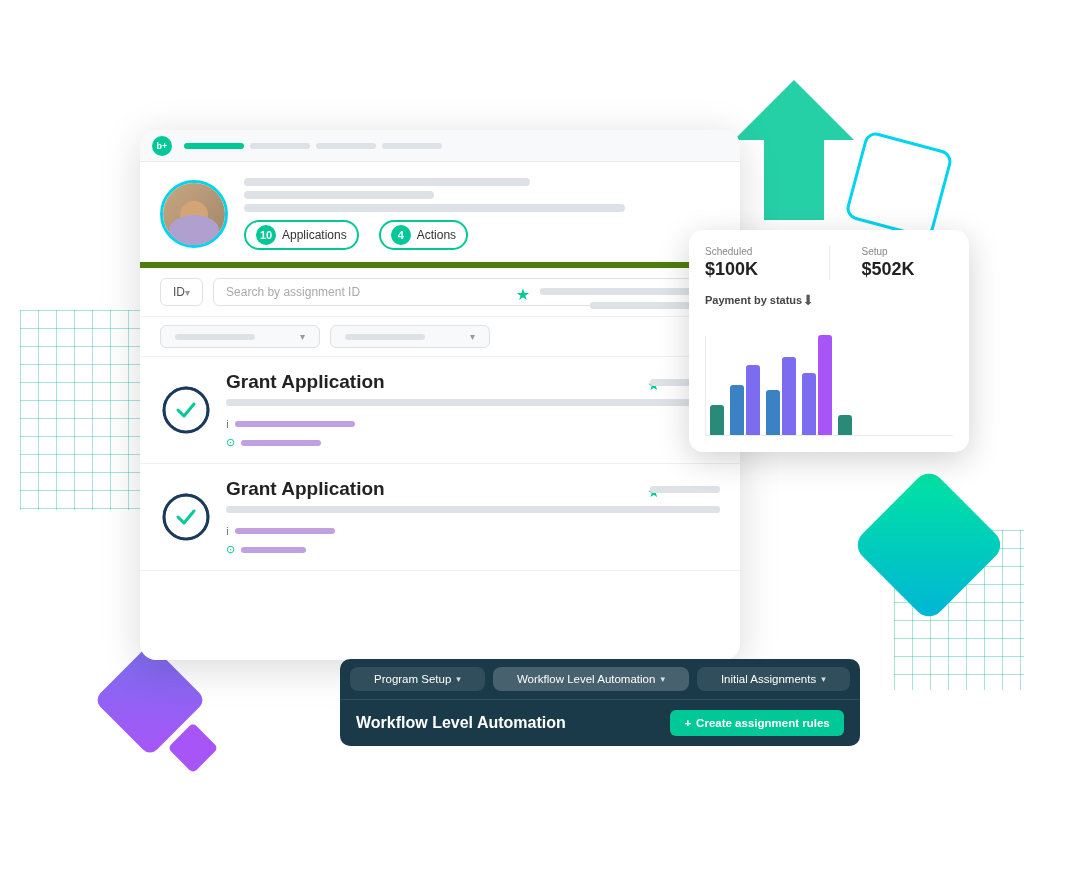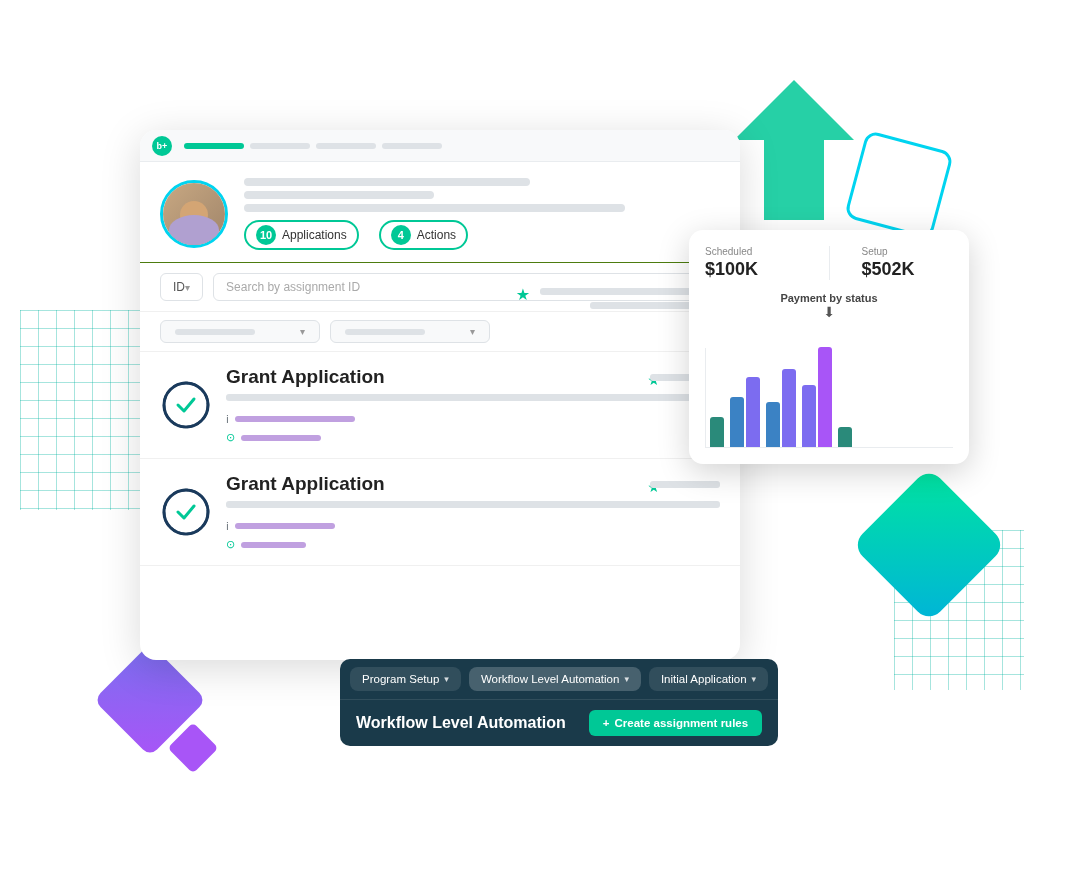--- a/index.html
+++ b/index.html
@@ -135,21 +135,21 @@
       border-radius: 3px;
     }
     .topbar-dot.active { background: #00c896; }
 
     
     .profile-section {
       padding: 16px 20px 12px;
       display: flex;
       align-items: center;
       gap: 16px;
-      border-bottom: 1px solid #4d7c0f;
+      border-bottom: 6px solid #4d7c0f;
     }
     .avatar {
       width: 68px;
       height: 68px;
       border-radius: 50%;
       border: 3px solid #00d4f0;
       overflow: hidden;
       flex-shrink: 0;
     }
     .avatar-img {
@@ -354,21 +354,20 @@
     .chart-divider {
       width: 1px;
       background: #e9ecef;
       align-self: stretch;
     }
 
     .chart-header {
       display: flex;
       align-items: center;
       margin-bottom: 28px;
-      flex-direction: column;
     }
     .chart-title {
       font-size: 11px;
       font-weight: 600;
       color: #444;
     }
     .download-icon {
       font-size: 14px;
       color: #555;
       cursor: pointer;
@@ -411,21 +410,21 @@
       padding: 8px 10px;
       gap: 8px;
     }
 
     .tab-btn {
       background: rgba(255,255,255,0.1);
       border: none;
       border-radius: 8px;
       color: #fff;
       font-size: 11.5px;
-      padding: 6px 12px;
+      padding: 6px 24px;
       cursor: pointer;
       display: flex;
       align-items: center;
       gap: 5px;
       font-weight: 500;
     }
     .tab-btn .chevron { font-size: 9px; opacity: 0.8; }
     .tab-btn.active {
       background: rgba(255,255,255,0.2);
     }
@@ -647,21 +646,21 @@
   <div class="toolbar-tabs">
     <button class="tab-btn">
       <span>Program Setup</span>
       <span class="chevron">▾</span>
     </button>
     <button class="tab-btn active">
       <span>Workflow Level Automation</span>
       <span class="chevron">▾</span>
     </button>
     <button class="tab-btn">
-      <span>Initial Application</span>
+      <span>Initial Assignments</span>
       <span class="chevron">▾</span>
     </button>
   </div>
   <div class="toolbar-bottom">
     <span class="toolbar-title">Workflow Level Automation</span>
     <button class="create-btn">
       <span>+ </span>
         <span>Create assignment rules</span>
     </button>
   </div>

